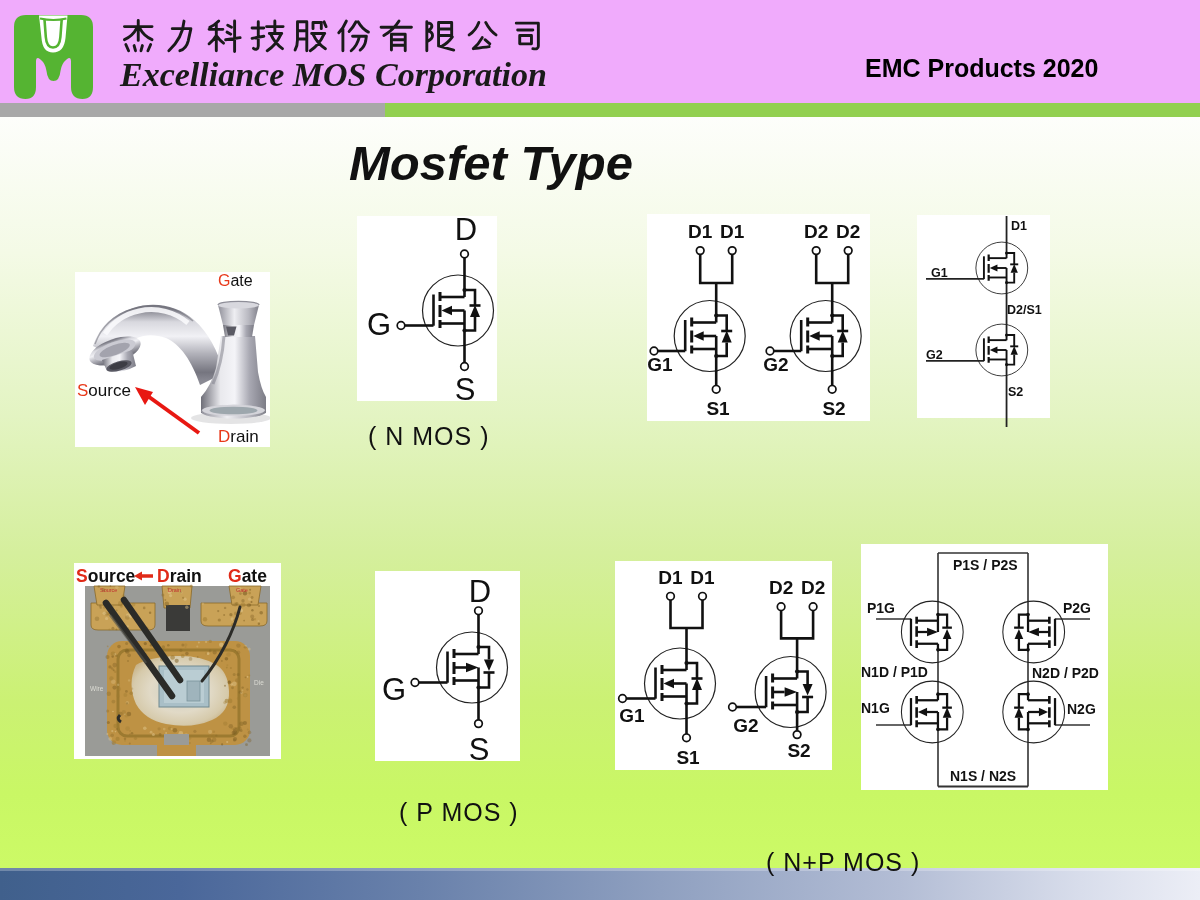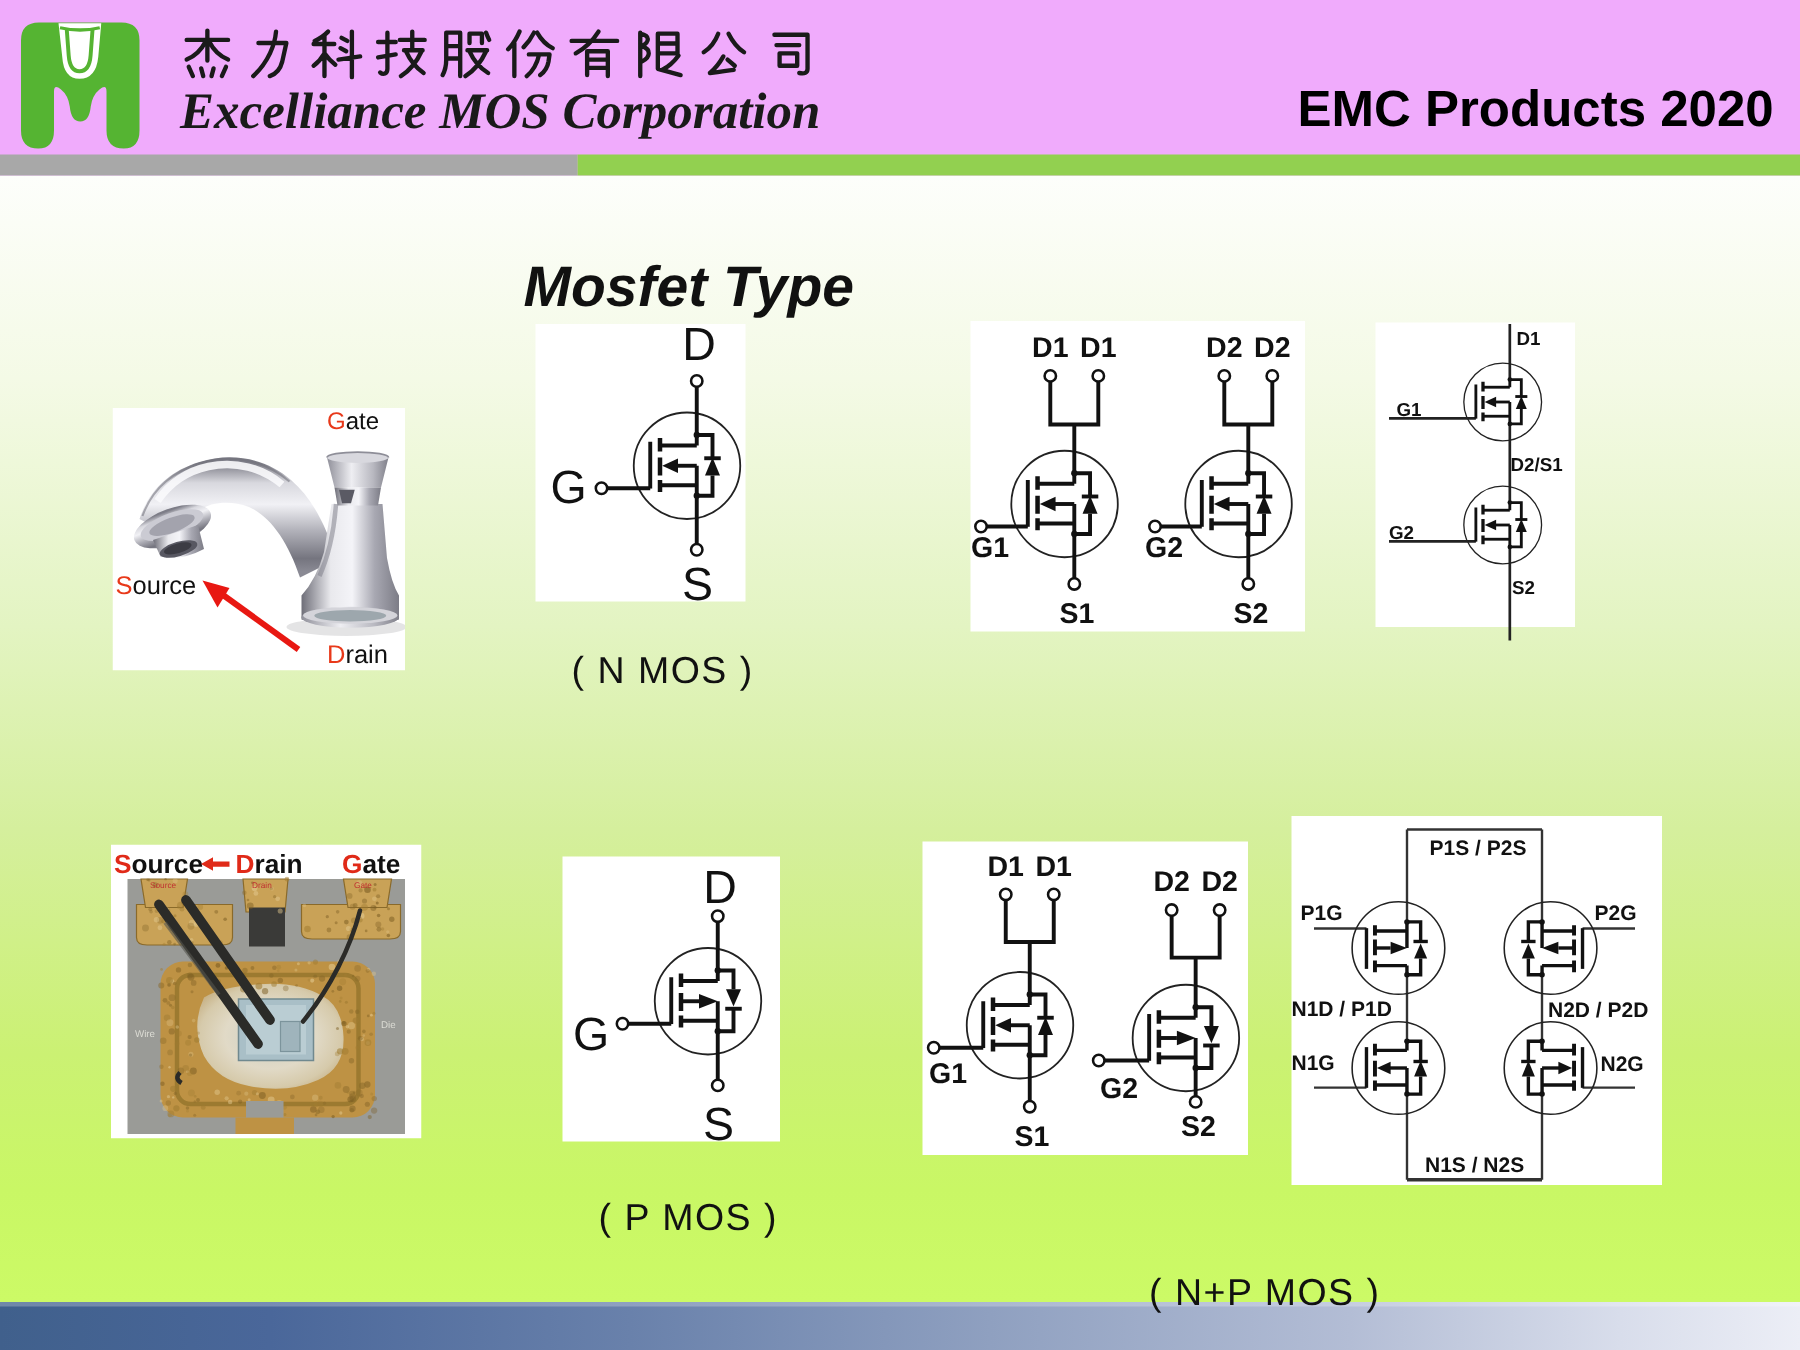--- a/index.html
+++ b/index.html
@@ -5,35 +5,35 @@
   html,body{margin:0;padding:0;background:#fff;}
   #slide{position:relative;width:1200px;height:900px;overflow:hidden;background:#f0abfc;font-family:"Liberation Sans",sans-serif;}
   .grad{position:absolute;left:0;top:117px;width:1200px;height:751px;
     background:linear-gradient(to bottom,#fdfefb 0%,#f4fae6 18%,#e3f4c2 40%,#d5ef9d 58%,#cbf173 78%,#c9f765 90%,#ccfa66 100%);}
   .bar-gray{position:absolute;left:0;top:103px;width:385px;height:14px;background:#a8a8a8;}
   .bar-green{position:absolute;left:385px;top:103px;width:815px;height:14px;background:#92d050;}
   .bottombar{position:absolute;left:0;top:868px;width:1200px;height:32px;
     background:linear-gradient(to right,#40608c 0%,#4a679a 15%,#6981ab 35%,#8fa0c0 55%,#b3bdd5 75%,#d8ddeb 90%,#eceef6 100%);}
   .bottombar::before{content:"";position:absolute;left:0;top:0;width:100%;height:3px;background:rgba(255,255,255,0.25);}
   .eng{position:absolute;left:120px;top:56px;font-family:"Liberation Serif",serif;font-style:italic;font-weight:bold;font-size:34px;color:#1a1a1a;white-space:nowrap;}
-  .emc{position:absolute;left:865px;top:54px;font-weight:bold;font-size:34px;color:#000;white-space:nowrap;}
-  .title{position:absolute;left:349px;top:135px;font-weight:bold;font-style:italic;font-size:38px;color:#111;white-space:nowrap;margin-top:36px;}
+  .emc{position:absolute;left:865px;top:54px;font-weight:bold;font-size:25px;color:#000;white-space:nowrap;}
+  .title{position:absolute;left:349px;top:135px;font-weight:bold;font-style:italic;font-size:49px;color:#111;white-space:nowrap;}
   .cap{position:absolute;color:#111;white-space:nowrap;letter-spacing:1px;}
 </style>
 </head>
 <body>
 <div id="slide">
   <div class="grad"></div>
   <div class="bar-gray"></div>
   <div class="bar-green"></div>
   <div class="bottombar"></div>
   <div class="eng">Excelliance MOS Corporation</div>
   <div class="emc">EMC Products 2020</div>
   <div class="title">Mosfet Type</div>
-  <div class="cap" style="left:381px;top:422px;font-size:25px;margin-top:11px;">( N MOS )</div>
+  <div class="cap" style="left:368px;top:422px;font-size:25px;">( N MOS )</div>
   <div class="cap" style="left:399px;top:798px;font-size:25px;">( P MOS )</div>
   <div class="cap" style="left:766px;top:848px;font-size:25px;">( N+P MOS )</div>
   <svg width="1200" height="900" viewBox="0 0 1200 900" style="position:absolute;left:0;top:0;">
 <defs>
 <g id="nm">
  <circle r="35.5" fill="none" stroke="#222" stroke-width="1.2"></circle>
  <g stroke="#111" stroke-width="2.6" fill="none">
   <path d="M-24.5,-16 V15.2"></path>
   <path d="M-18,-18.5 V-9.5 M-18,-5.5 V6.5 M-18,9.5 V17.5" stroke-width="3"></path>
   <path d="M-18,-13.5 H6.5"></path>

